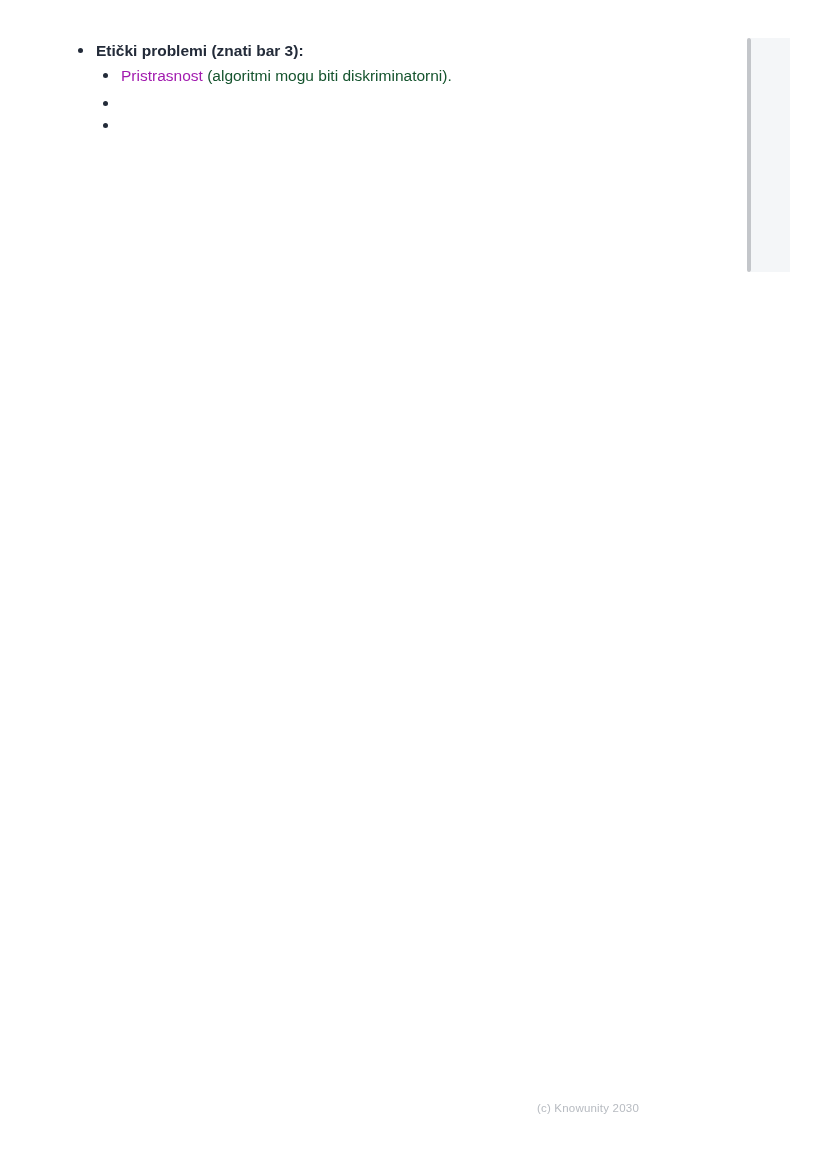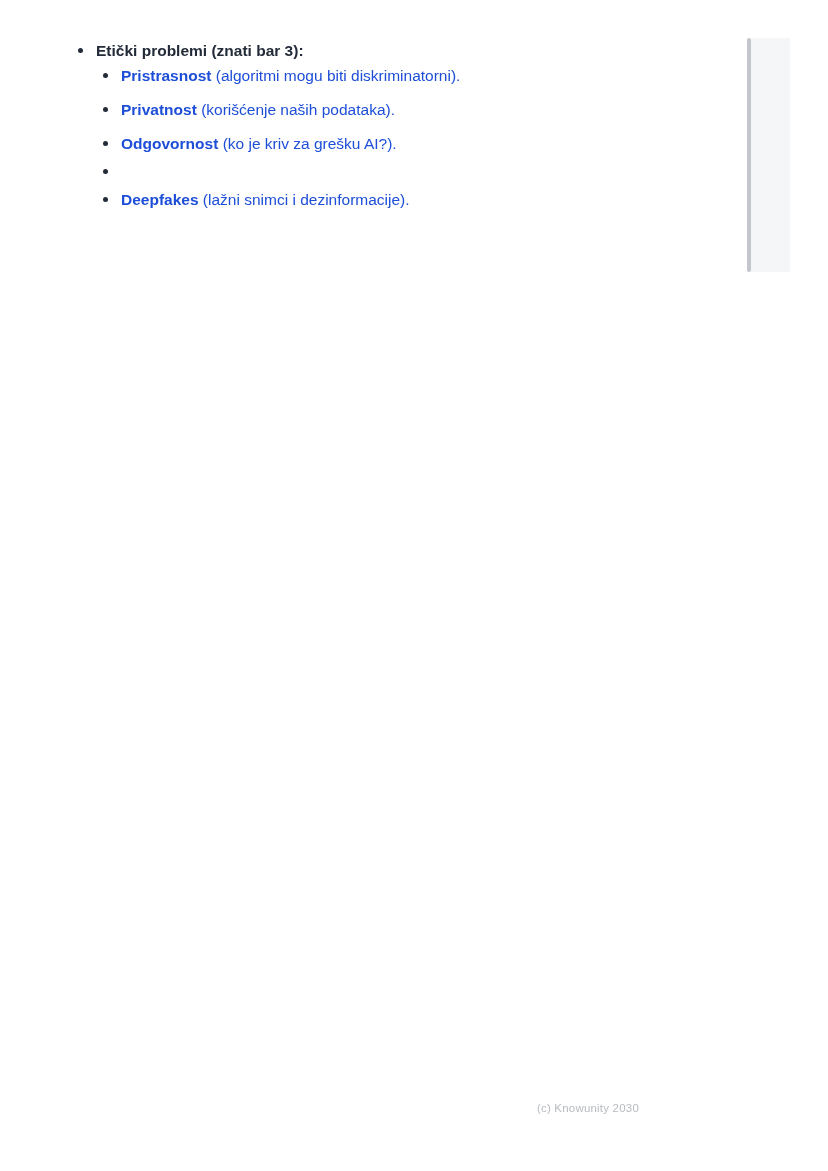--- a/index.html
+++ b/index.html
@@ -47,25 +47,25 @@
     font-weight: 700;
     color: #232b39;
   }
   .sub-list {
     margin-left: 25px;
   }
   .sub-item {
     margin-bottom: 17px;
   }
   .term {
-    font-weight: 700;
-    color: #1d4ed8;
+    font-weight: 400;
+    color: #a21caf;
   }
   .desc {
-    color: #1d4ed8;
+    color: #14532d;
   }
   .side-panel {
     position: absolute;
     left: 751px;
     top: 38px;
     width: 39px;
     height: 234px;
     background: #f4f6f8;
   }
   .scroll-thumb {
@@ -109,51 +109,29 @@
         <span>
           <span class="term">Pristrasnost</span>
           <span class="desc">(algoritmi mogu biti diskriminatorni).</span>
         </span>
       </div>
 
       <div class="row sub-item">
         <span class="bullet-cell">
             <span class="bullet-dot"></span>
           </span>
-        <span>
-          <span class="term">Privatnost</span>
-          <span class="desc">(korišćenje naših podataka).</span>
-        </span>
       </div>
 
-      <div class="row sub-item">
-        <span class="bullet-cell">
-            <span class="bullet-dot"></span>
-          </span>
-        <span>
-          <span class="term">Odgovornost</span>
-          <span class="desc">(ko je kriv za grešku AI?).</span>
-        </span>
-      </div>
 
       <div class="row sub-item">
         <span class="bullet-cell">
             <span class="bullet-dot"></span>
           </span>
       </div>
 
-      <div class="row sub-item">
-        <span class="bullet-cell">
-            <span class="bullet-dot"></span>
-          </span>
-        <span>
-          <span class="term">Deepfakes</span>
-          <span class="desc">(lažni snimci i dezinformacije).</span>
-        </span>
-      </div>
 
     </div>
   </div>
 
   <div class="side-panel"></div>
   <div class="scroll-thumb"></div>
 
   <div class="footer-copyright">(c) Knowunity 2030</div>
 
 </div>

